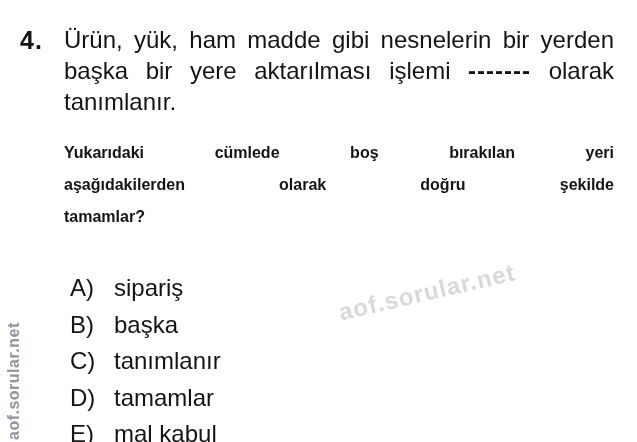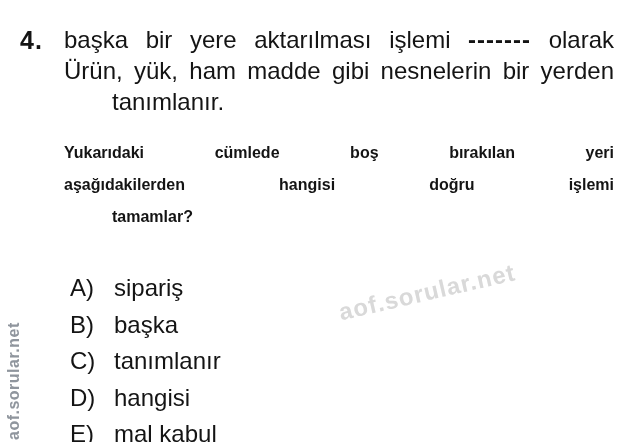--- a/index.html
+++ b/index.html
@@ -43,21 +43,20 @@
   }
   .tline {
     display: block;
     text-align: justify;
     text-align-last: justify;
     white-space: normal;
   }
   .tline.last {
     text-align: right;
     text-align-last: left;
-    margin-left: 48px;
   }
   .blank-dashes {
     font-weight: bold;
     letter-spacing: 1px;
   }
   .options {
     position: absolute;
     left: 64px;
     top: 248px;
     width: 550px;
@@ -109,51 +108,51 @@
   }
 </style>
 </head>
 <body>
 
 <div class="page">
 
   <div class="q-number">4.</div>
 
   <div class="q-body">
+    <span class="tline">Ürün, yük, ham madde gibi nesnelerin bir yerden</span>
     <span class="tline">
       <span>başka bir yere aktarılması işlemi</span>
       <span class="blank-dashes">-------</span>
       <span>olarak</span>
     </span>
-    <span class="tline">Ürün, yük, ham madde gibi nesnelerin bir yerden</span>
     <span class="tline last">tanımlanır.</span>
   </div>
 
   <div class="q-prompt">
     <span class="tline">Yukarıdaki cümlede boş bırakılan yeri</span>
-    <span class="tline">aşağıdakilerden hangisi doğru işlemi</span>
+    <span class="tline">aşağıdakilerden olarak doğru şekilde</span>
     <span class="tline last">tamamlar?</span>
   </div>
 
   <div class="options">
     <div class="option-row">
       <span class="option-letter">A)</span>
       <span class="option-label">sipariş</span>
     </div>
     <div class="option-row">
       <span class="option-letter">B)</span>
       <span class="option-label">başka</span>
     </div>
     <div class="option-row">
       <span class="option-letter">C)</span>
       <span class="option-label">tanımlanır</span>
     </div>
     <div class="option-row">
       <span class="option-letter">D)</span>
-      <span class="option-label">hangisi</span>
+      <span class="option-label">tamamlar</span>
     </div>
     <div class="option-row">
       <span class="option-letter">E)</span>
       <span class="option-label">mal kabul</span>
     </div>
   </div>
 
   <div class="wm-diagonal">aof.sorular.net</div>
 
   <div class="wm-vertical">aof.sorular.net</div>

